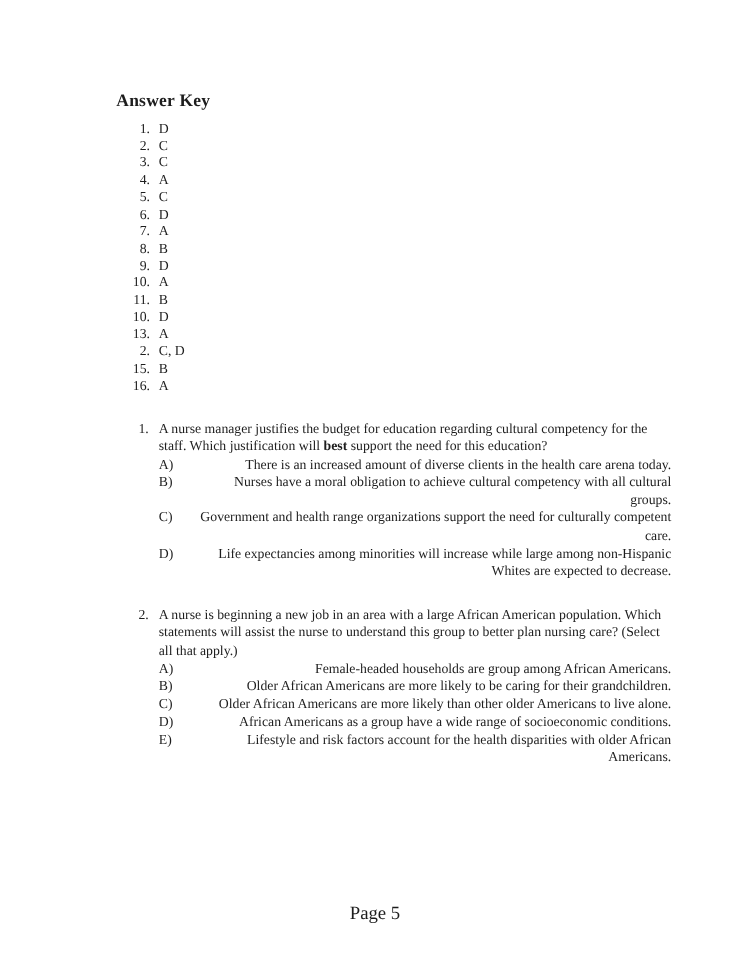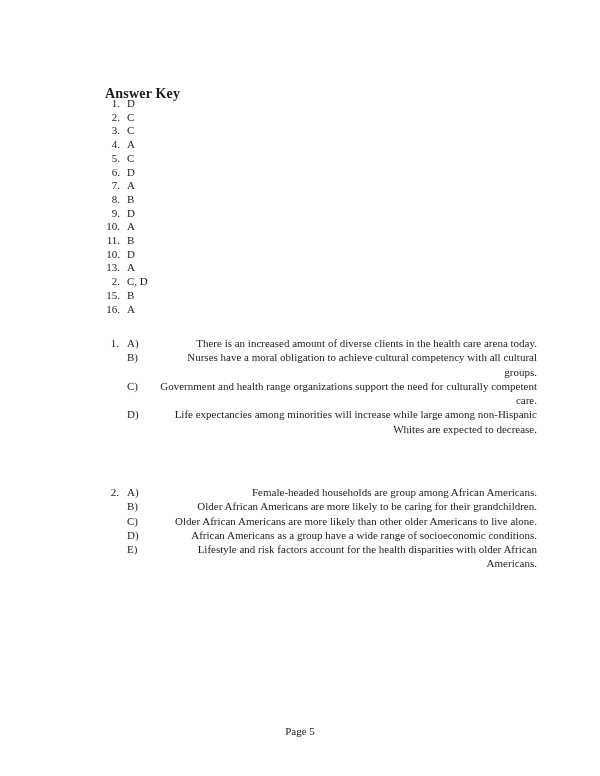--- a/index.html
+++ b/index.html
@@ -17,21 +17,21 @@
     position: relative;
     width: 600px;
     height: 776px;
     background: #ffffff;
     overflow: hidden;
   }
   .heading {
     position: absolute;
     left: 89px;
     top: 71px;
-    margin: 16px;
+    margin: 4px;
     font-size: 14px;
     font-weight: 700;
     line-height: 1;
     letter-spacing: 0.2px;
   }
   .answers {
     position: absolute;
     left: 89px;
     top: 97px;
     font-size: 11px;
@@ -69,21 +69,21 @@
     width: 26px;
     flex-shrink: 0;
   }
   .otext { flex: 1; text-align: right; }
   .footer {
     position: absolute;
     top: 724px;
     left: 0;
     width: 600px;
     text-align: center;
-    font-size: 11px;
+    font-size: 15px;
     line-height: 14px;
   }
 </style>
 </head>
 <body>
 
 <div class="doc-page">
 
   <h1 class="heading">Answer Key</h1>
 
@@ -150,20 +150,21 @@
       </div>
     <div class="arow">
         <span class="anum">16.</span>
         <span class="aval">A</span>
       </div>
   </div>
 
   <div class="question q1">
     <span class="qnum">1.</span>
     <div class="qbody">
+      <p class="stem"><span>A nurse manager justifies the budget for education regarding cultural competency for the staff. Which justification will </span><b>best</b><span> support the need for this education?</span></p>
       <div class="options">
         <div class="option">
             <span class="olet">A)</span>
             <span class="otext">There is an increased amount of diverse clients in the health care arena today.</span>
           </div>
         <div class="option">
             <span class="olet">B)</span>
             <span class="otext">Nurses have a moral obligation to achieve cultural competency with all cultural groups.</span>
           </div>
         <div class="option">
@@ -174,20 +175,21 @@
             <span class="olet">D)</span>
             <span class="otext">Life expectancies among minorities will increase while large among non-Hispanic Whites are expected to decrease.</span>
           </div>
       </div>
     </div>
   </div>
 
   <div class="question q2">
     <span class="qnum">2.</span>
     <div class="qbody">
+      <p class="stem"><span>A nurse is beginning a new job in an area with a large African American population. Which statements will assist the nurse to understand this group to better plan nursing care? (Select all that apply.)</span><b></b><span></span></p>
       <div class="options">
         <div class="option">
             <span class="olet">A)</span>
             <span class="otext">Female-headed households are group among African Americans.</span>
           </div>
         <div class="option">
             <span class="olet">B)</span>
             <span class="otext">Older African Americans are more likely to be caring for their grandchildren.</span>
           </div>
         <div class="option">

